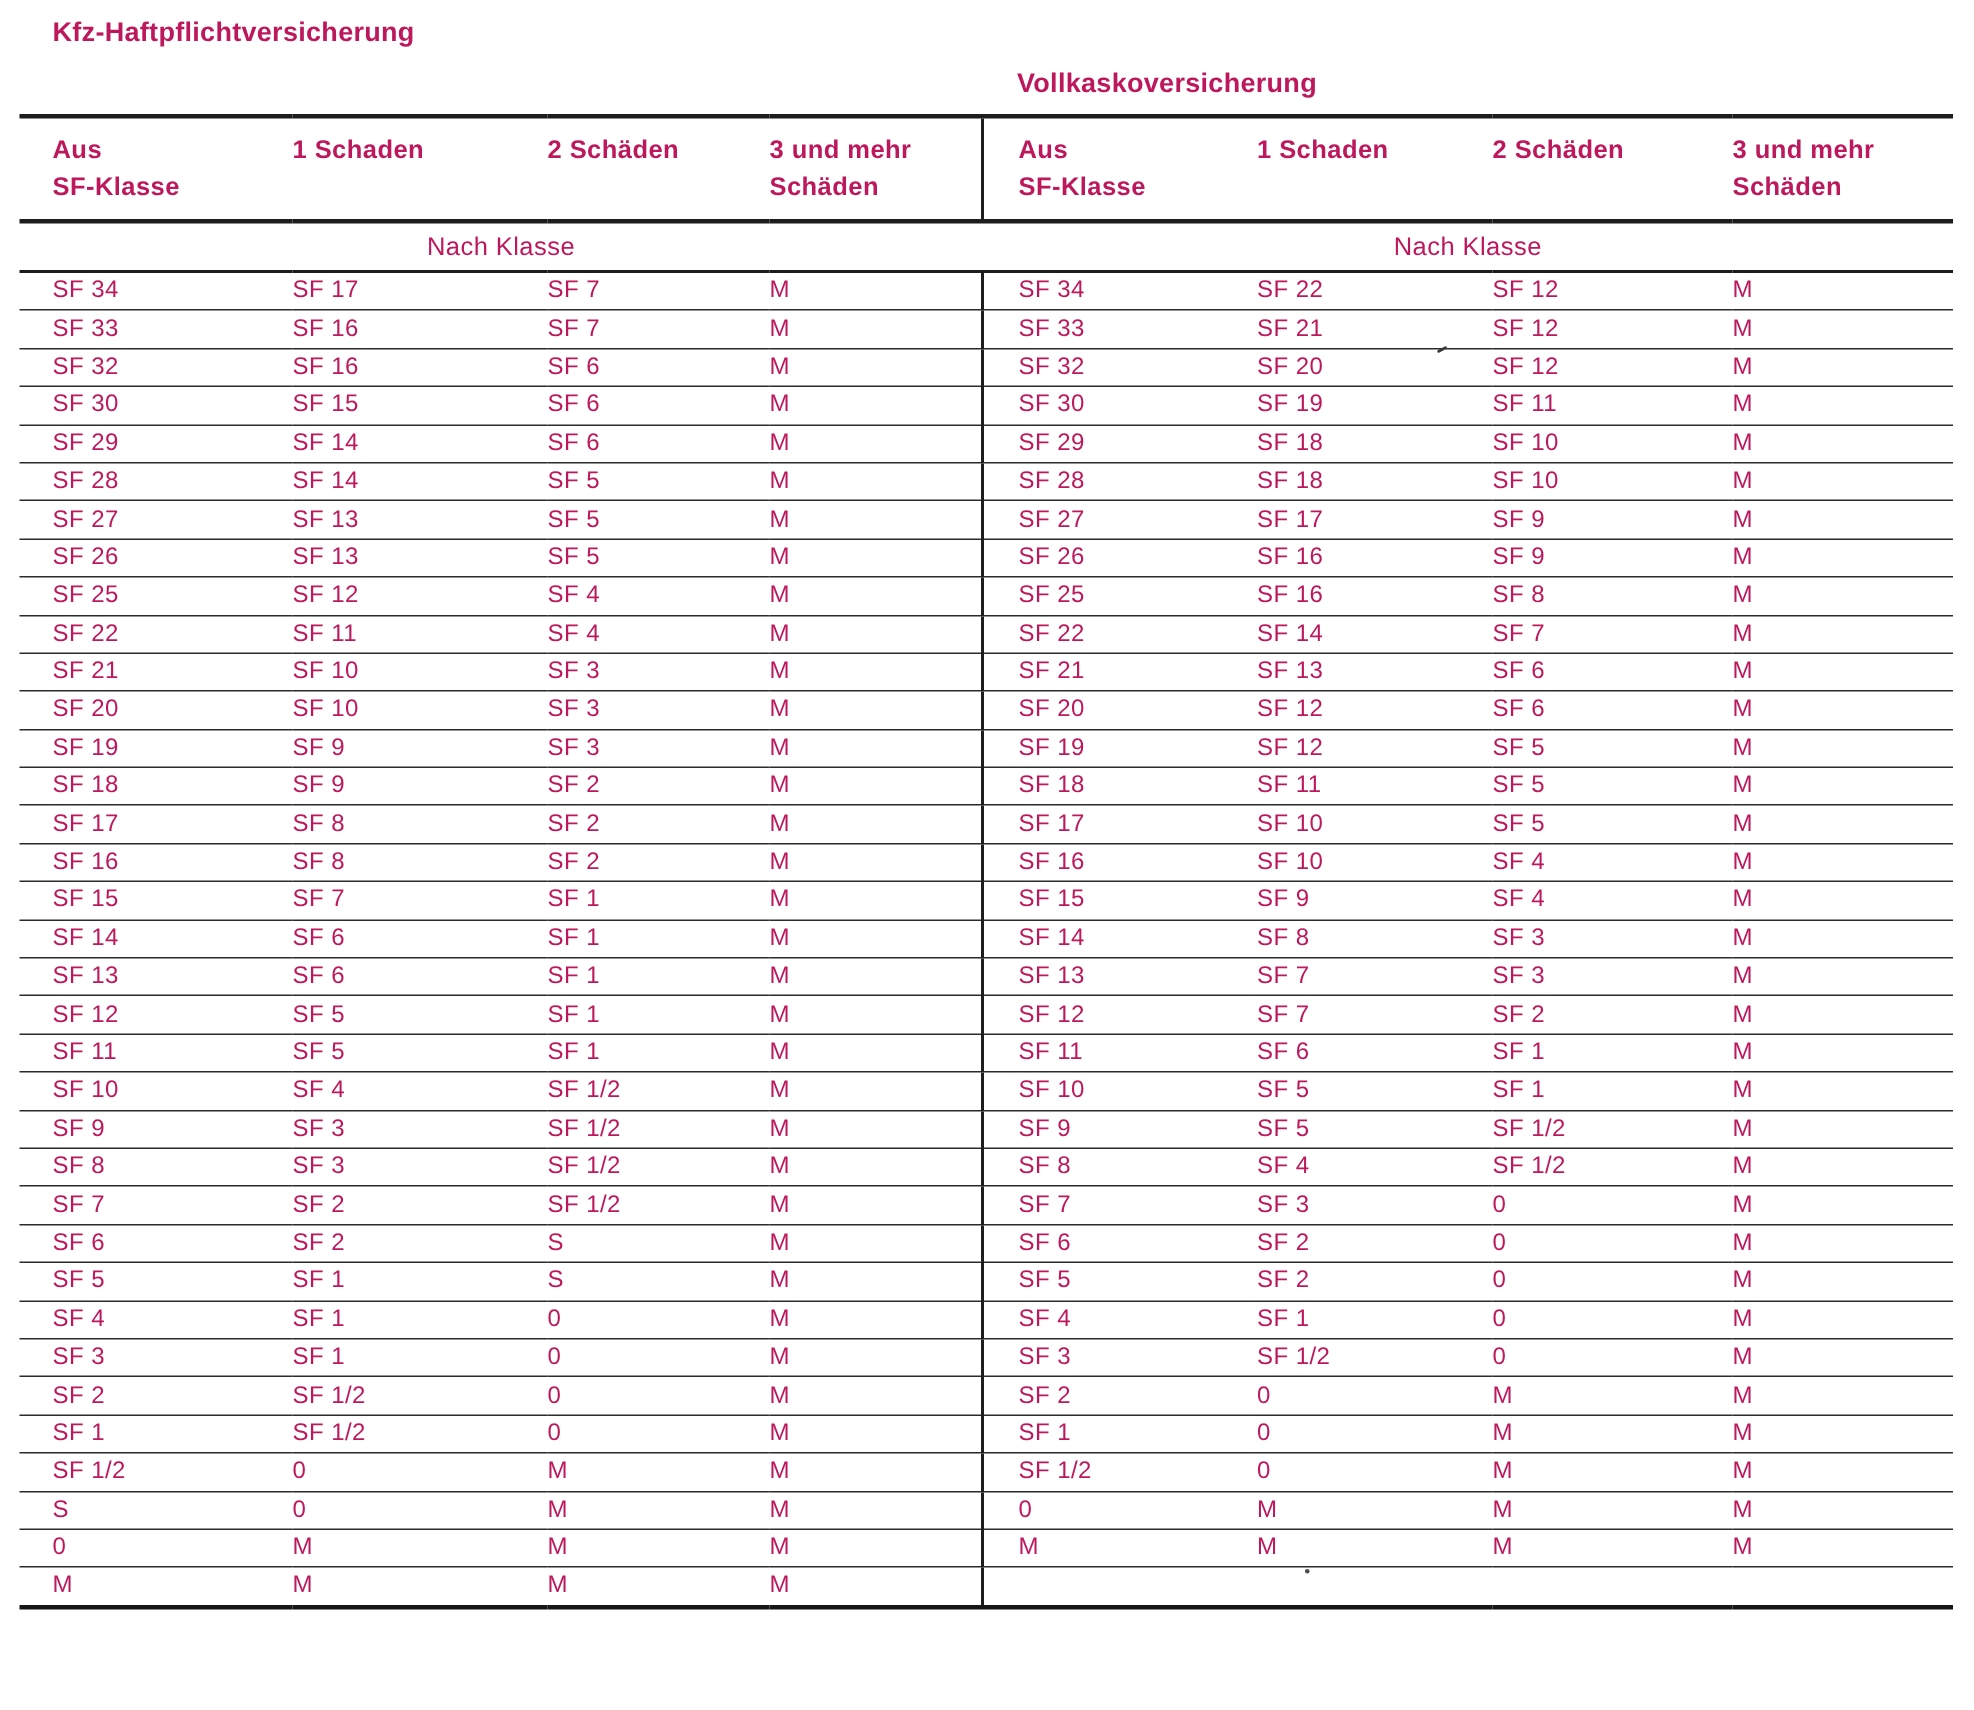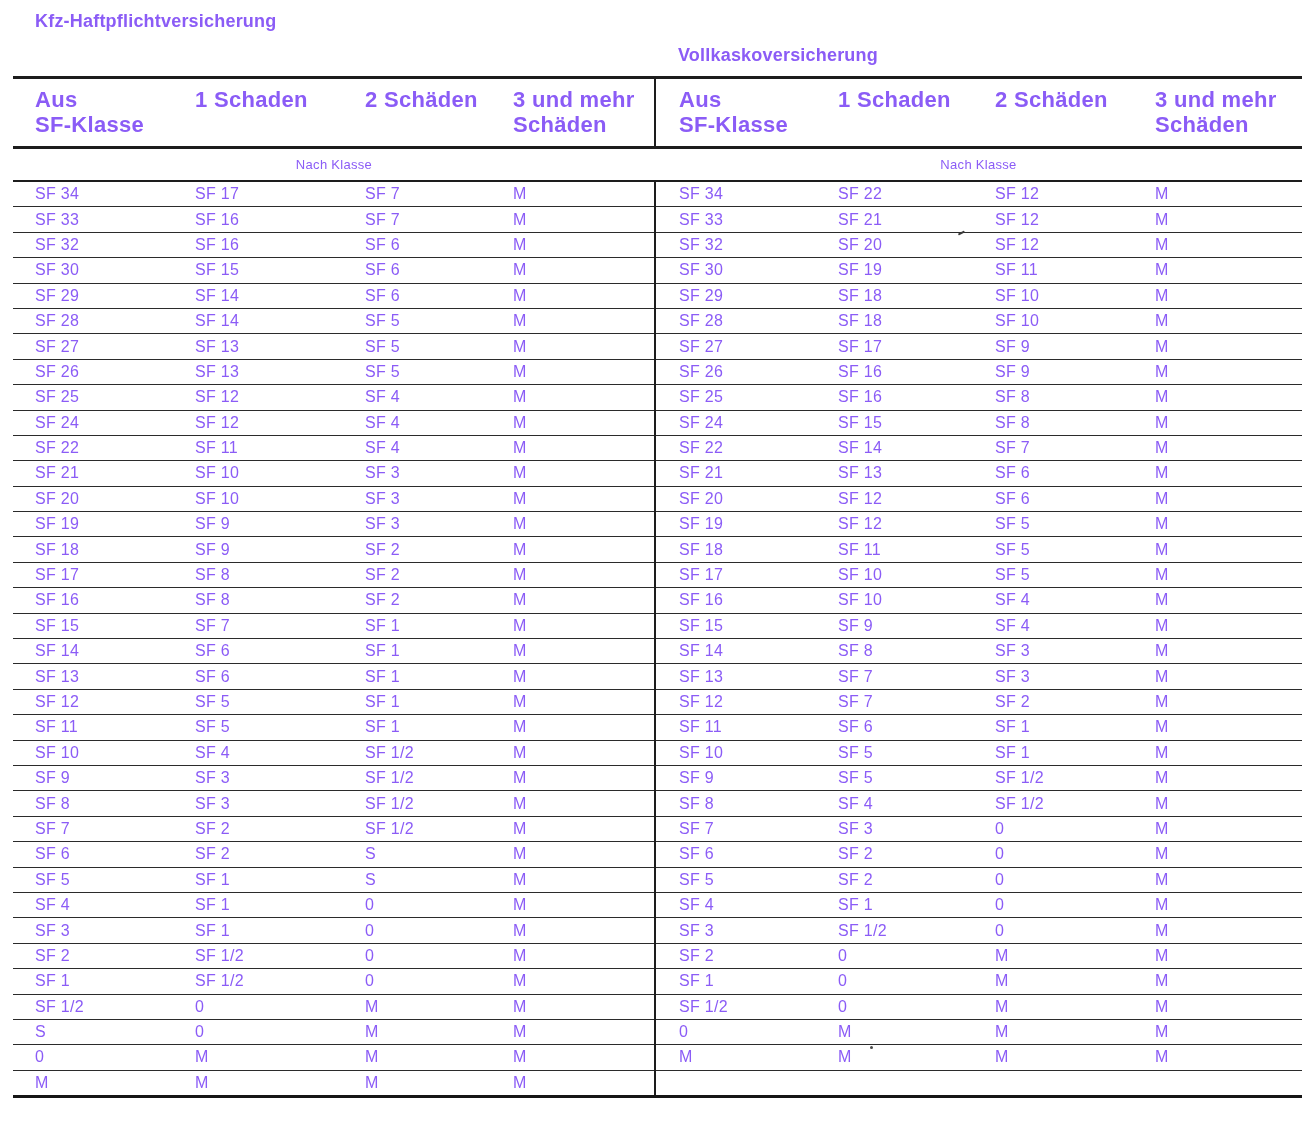--- a/index.html
+++ b/index.html
@@ -6,21 +6,21 @@
     margin: 0;
     padding: 0;
     background: #ffffff;
   }
   .page {
     position: relative;
     width: 1316px;
     height: 1140px;
     background: #ffffff;
     font-family: "Liberation Sans", "DejaVu Sans", sans-serif;
-    color: #8b5cf6;
+    color: #be185d;
     overflow: hidden;
   }
   .titles {
     display: flex;
     margin: 8px 0 0 13px;
     width: 1289px;
   }
   .title {
     font-size: 18px;
     font-weight: bold;
@@ -45,33 +45,33 @@
     vertical-align: middle;
     padding: 0;
     overflow: hidden;
     white-space: nowrap;
   }
   
   tr.header-row td {
     border-top: 3px solid #1d1d1d;
     border-bottom: 3px solid #1d1d1d;
     font-weight: bold;
-    font-size: 22px;
+    font-size: 17px;
     line-height: 25px;
     vertical-align: top;
     padding-top: 8px;
     height: 70px;
     box-sizing: border-box;
   }
   
   tr.subheader-row td {
     border-bottom: 2.5px solid #1d1d1d;
     height: 31px;
     text-align: center;
-    font-size: 13px;
+    font-size: 17px;
     vertical-align: middle;
   }
   
   tbody td {
     border-top: 1.5px solid #2b2b2b;
     height: 24.4px;
   }
   tbody tr:last-child td {
     border-bottom: 3.5px solid #161616;
   }
@@ -224,30 +224,20 @@
           <td class="padL">SF 25</td>
           <td>SF 12</td>
           <td>SF 4</td>
           <td>M</td>
           <td class="div padR">SF 25</td>
           <td class="">SF 16</td>
           <td class="">SF 8</td>
           <td class="">M</td>
         </tr>
         <tr>
-          <td class="padL">SF 24</td>
-          <td>SF 12</td>
-          <td>SF 4</td>
-          <td>M</td>
-          <td class="div padR">SF 24</td>
-          <td class="">SF 15</td>
-          <td class="">SF 8</td>
-          <td class="">M</td>
-        </tr>
-        <tr>
           <td class="padL">SF 22</td>
           <td>SF 11</td>
           <td>SF 4</td>
           <td>M</td>
           <td class="div padR">SF 22</td>
           <td class="">SF 14</td>
           <td class="">SF 7</td>
           <td class="">M</td>
         </tr>
         <tr>

